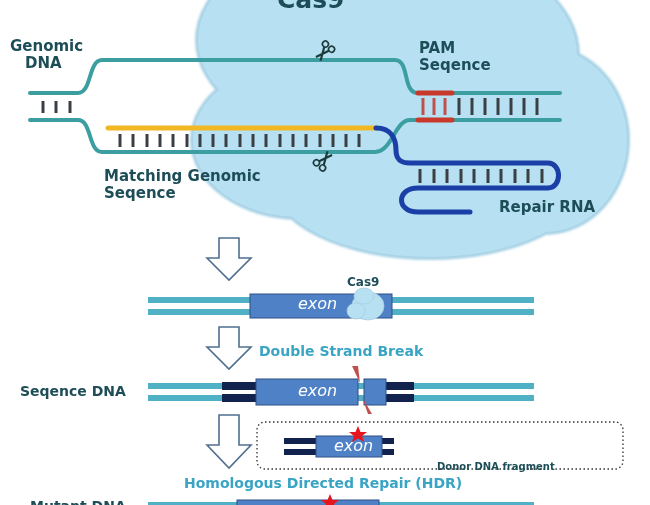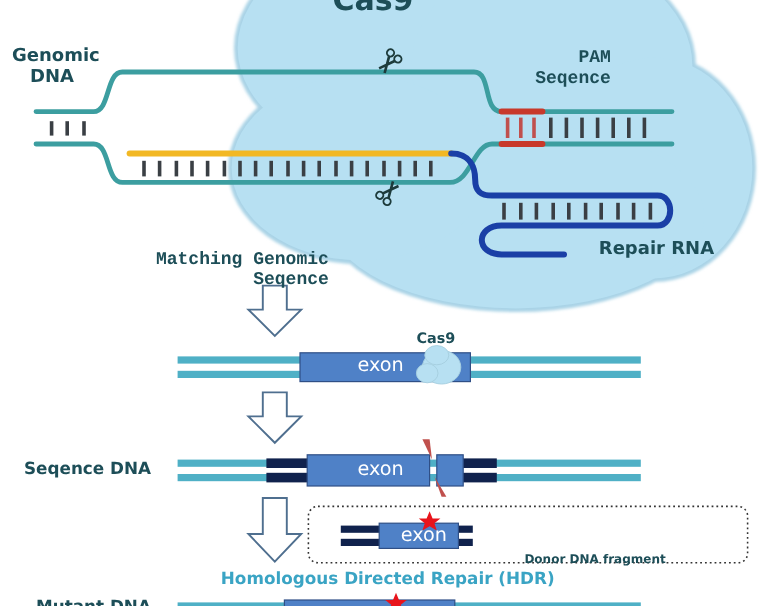--- a/index.html
+++ b/index.html
@@ -1,22 +1,22 @@
 <!DOCTYPE html>
 <html><head>
 <meta charset="utf-8">
 <style>
   html, body { margin: 0; padding: 0; background: #ffffff; }
   body { width: 650px; height: 505px; overflow: hidden; position: relative;
          font-family: "DejaVu Sans", "Liberation Sans", sans-serif; }
   #stage { position: absolute; left: 0; top: 0; width: 530px; height: 505px; }
   .lbl { position: absolute; font-weight: bold; color: #1d4e58; white-space: nowrap; line-height: 1.15; }
   .lbl-teal { color: #3aa4c4; }
-  .lbl-center { text-align: right; font-family: Liberation Mono, monospace; }
-  .exon-text { position: absolute; color: #ffffff; font-size: 17px; white-space: nowrap; }
+  .lbl-center { text-align: left; }
+  .exon-text { position: absolute; color: #ffffff; font-size: 17px; white-space: nowrap; font-style: italic; }
 </style>
 </head>
 <body>
 
 <div id="stage">
   <svg width="650" height="505" viewBox="0 0 650 505" xmlns="http://www.w3.org/2000/svg" style="position:absolute;left:0;top:0">
     <defs>
       <filter id="soft" x="-5%" y="-5%" width="110%" height="110%">
         <feGaussianBlur stdDeviation="1.2"></feGaussianBlur>
       </filter>
@@ -163,30 +163,31 @@
   <div class="lbl" style="left:10px;top:38px;font-size:15px;">
     <div>Genomic</div>
     <div style="padding-left:15px">DNA</div>
   </div>
 
   <div class="lbl lbl-center" style="left:419px;top:40px;font-size:15px;width:90px;">
     <div>PAM</div>
     <div>Seqence</div>
   </div>
 
-  <div class="lbl lbl-center" style="left:104px;top:168px;font-size:15px;width:170px;margin-top:40px;">
+  <div class="lbl lbl-center" style="left:104px;top:168px;font-size:15px;width:170px;">
     <div>Matching Genomic</div>
     <div>Seqence</div>
   </div>
 
   <div class="lbl" style="left:499px;top:199px;font-size:15px;">Repair RNA</div>
 
   <div class="lbl" style="left:347px;top:276px;font-size:12px;">Cas9</div>
   <div class="exon-text" style="left:298px;top:294px;font-size:16px;">exon</div>
 
+  <div class="lbl lbl-teal" style="left:259px;top:343px;font-size:14px;">Double Strand Break</div>
   <div class="lbl" style="left:20px;top:383px;font-size:14px;">Seqence DNA</div>
   <div class="exon-text" style="left:298px;top:381px;font-size:16px;">exon</div>
 
   <div class="exon-text" style="left:334px;top:436px;font-size:16px;">exon</div>
   <div class="lbl" style="left:437px;top:461px;font-size:10px;">Donor DNA fragment</div>
 
   <div class="lbl lbl-teal" style="left:184px;top:475px;font-size:14px;text-align:center;">Homologous Directed Repair (HDR)</div>
   <div class="lbl" style="left:30px;top:498px;font-size:14px;">Mutant DNA</div>
 </div>
 

